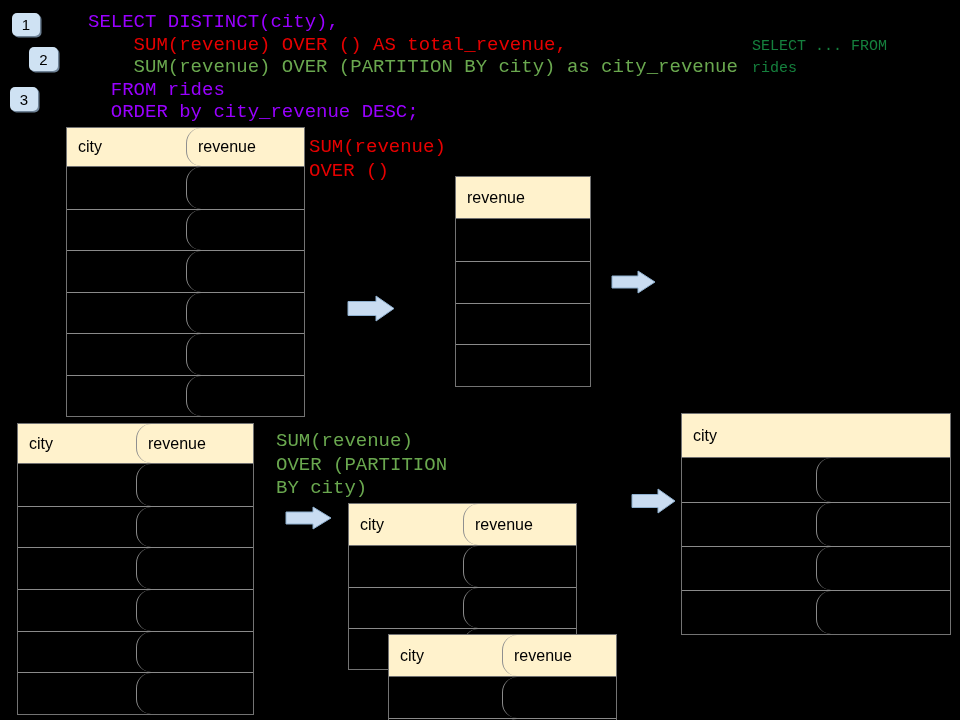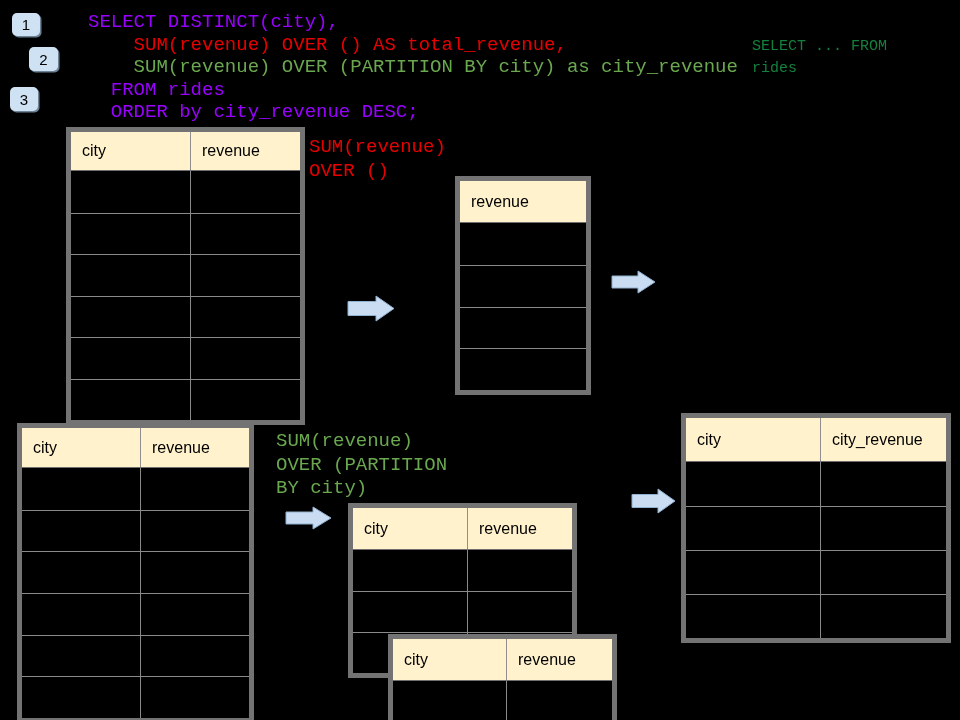--- a/index.html
+++ b/index.html
@@ -20,34 +20,34 @@
   .code{
     position:absolute;font-family:"Liberation Mono","DejaVu Sans Mono",monospace;
     font-weight:normal;white-space:pre;margin:0;
   }
   .main-code{left:88px;top:11px;font-size:19px;line-height:22.5px;}
   .side-note{left:752px;top:36px;font-size:15px;line-height:22px;white-space:pre-line;}
   .ann-total{left:309px;top:136px;font-size:19px;line-height:23.5px;white-space:pre-line;}
   .ann-partition{left:276px;top:430px;font-size:19px;line-height:23.5px;white-space:pre-line;}
   
   .tbl{
-    position:absolute;background:#000;border:5px solid #737373;box-sizing:border-box;
+    position:absolute;background:#000;border:1px solid #737373;box-sizing:border-box;
   }
   .thead{display:flex;background:#fff2cc;border-bottom:1px solid #6f6f6f;}
   .hcell{
     box-sizing:border-box;padding-left:11px;display:flex;align-items:center;
     font-size:16px;color:#000;overflow:hidden;
   }
   .hcell + .hcell{border-left:1px solid #8f8f8f;}
   .trow{display:flex;box-sizing:border-box;}
   .trow + .trow{border-top:1px solid #8a8a8a;}
   .tcell{box-sizing:border-box;height:100%;}
   .tcell + .tcell{border-left:1px solid #8a8a8a;}
   .c0{flex:0 0 auto;}
-  .c1{flex:1 1 auto;}
+  .c1{flex:1 1 auto;border-radius:15px;}
   .t1{left:66px;top:127px;width:239px;}  .t1 .thead{height:38px;} .t1 .trow{height:41.5px;} .t1 .c0{width:119px;}
   .t2{left:455px;top:176px;width:136px;} .t2 .thead{height:41px;} .t2 .trow{height:41.8px;}
   .t3{left:17px;top:423px;width:237px;}  .t3 .thead{height:39px;} .t3 .trow{height:41.7px;} .t3 .c0{width:118px;}
   .t4{left:348px;top:503px;width:229px;} .t4 .thead{height:41px;} .t4 .trow{height:41px;}   .t4 .c0{width:114px;}
   .t5{left:388px;top:634px;width:229px;z-index:5;} .t5 .thead{height:41px;} .t5 .trow{height:41px;} .t5 .c0{width:113px;}
   .t6{left:681px;top:413px;width:270px;} .t6 .thead{height:43px;} .t6 .trow{height:44px;}  .t6 .c0{width:134px;}
   
   .arrow{position:absolute;}
 </style>
 </head>
@@ -191,21 +191,20 @@
         <div class="trow">
           <div class="tcell c0"></div>
           <div class="tcell c1"></div>
         </div>
       </div>
   </div>
 
   <div class="tbl t6">
     <div class="thead">
       <div class="hcell c0">city</div>
-      <div class="hcell c1">city_revenue</div>
     </div>
     <div class="tbody">
         <div class="trow">
           <div class="tcell c0"></div>
           <div class="tcell c1"></div>
         </div>
         <div class="trow">
           <div class="tcell c0"></div>
           <div class="tcell c1"></div>
         </div>

